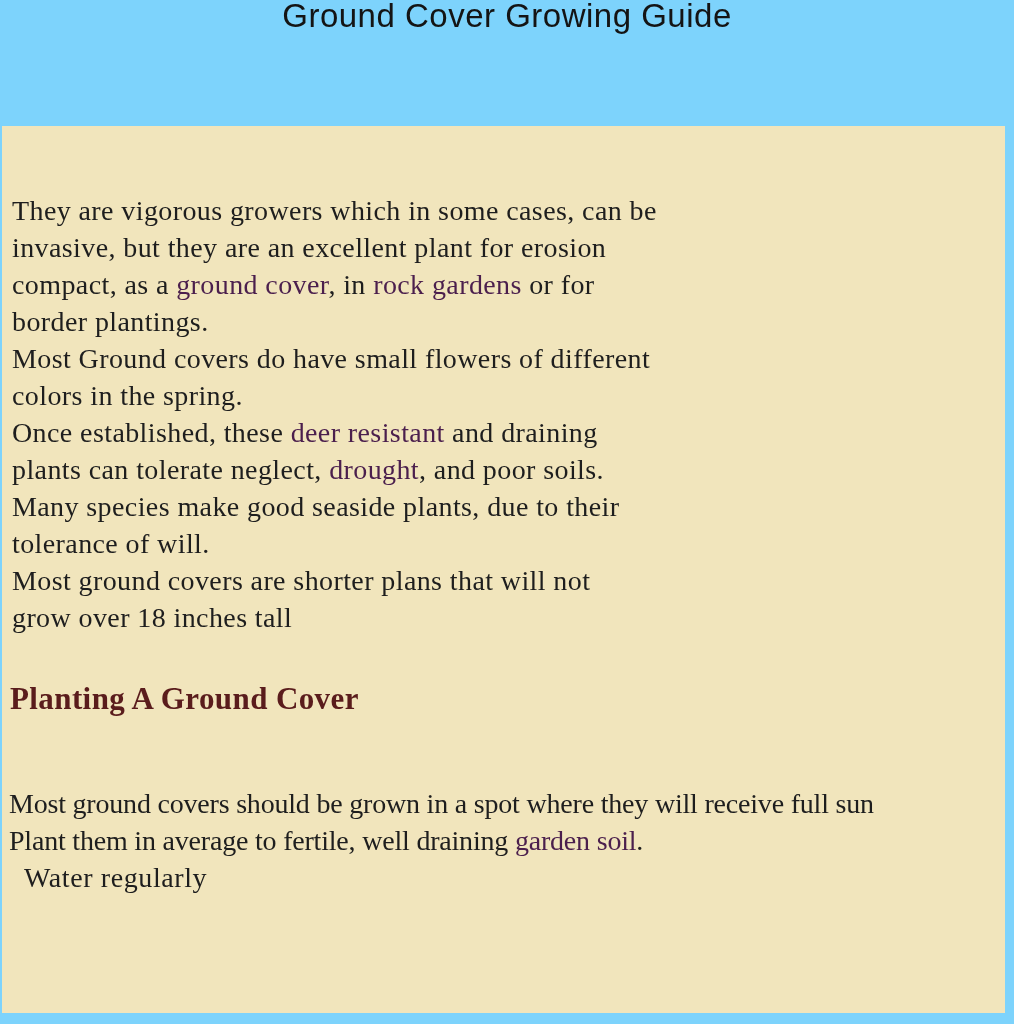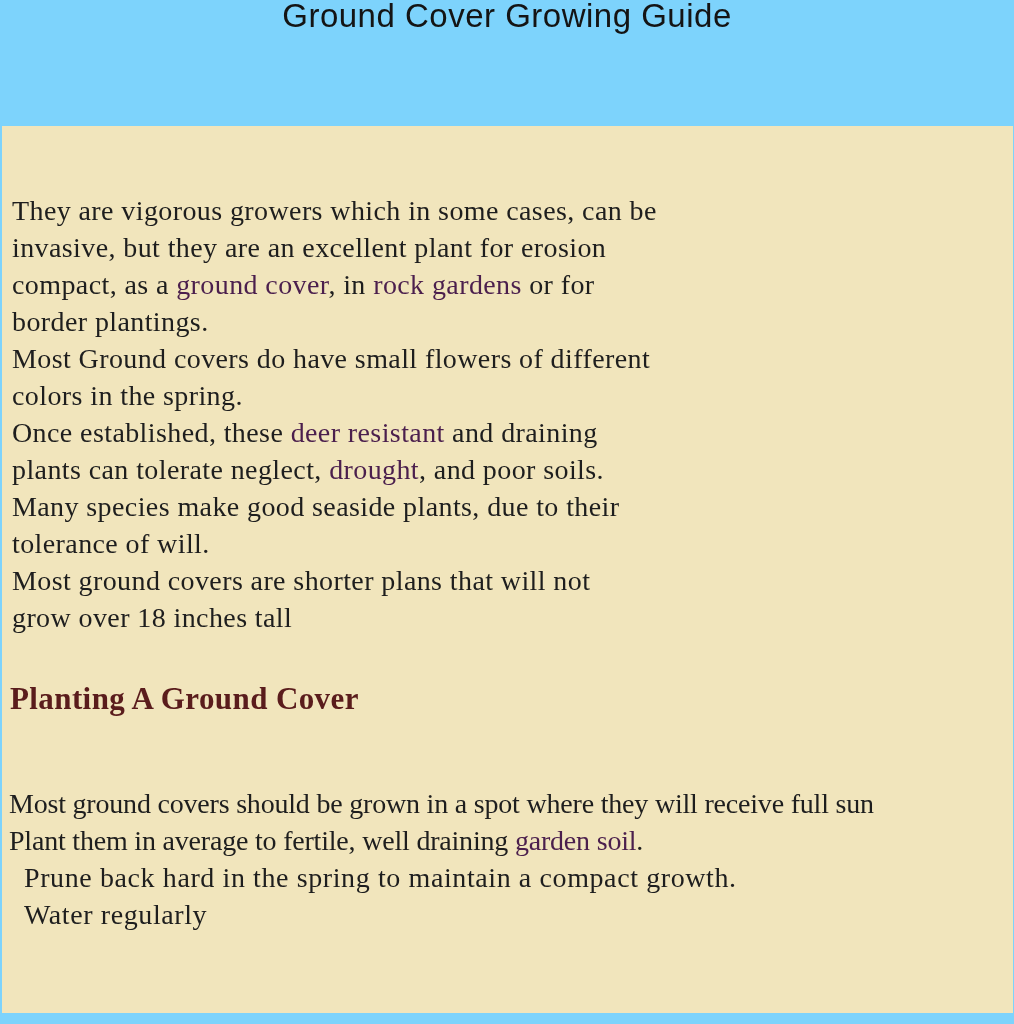--- a/index.html
+++ b/index.html
@@ -29,21 +29,20 @@
     letter-spacing: 0.5px;
     color: #141414;
   }
   .content-panel {
     position: absolute;
     left: 2px;
     top: 126px;
     width: 1003px;
     height: 887px;
     background: #f1e5bc;
-    padding-left: 8px;
   }
   .text-block {
     position: absolute;
     color: #1e1e1e;
   }
   .intro-block {
     left: 10px;
     top: 66px;
     font-size: 28px;
     line-height: 37px;
@@ -103,17 +102,16 @@
         <div class="text-line"><span>tolerance of will.</span></div>
         <div class="text-line"><span>Most ground covers are shorter plans that will not</span></div>
         <div class="text-line"><span>grow over 18 inches tall</span></div>
       </div>
 
     <h2 class="section-heading" style="color: rgb(90, 28, 28);">Planting A Ground Cover</h2>
 
     <div class="text-block planting-block" style="color: rgb(30, 30, 30);">
         <div class="text-line"><span>Most ground covers should be grown in a spot where they will receive full sun</span></div>
         <div class="text-line"><span>Plant them in average to fertile, well draining </span><a class="link" style="color: rgb(75, 31, 77);">garden soil</a><span>.</span></div>
-        <div class="text-line indent wide"><span>Prune back hard in the spring to maintain a compact growth.</span></div>
         <div class="text-line indent wide"><span>Water regularly</span></div>
       </div>
   </div>
 </div>
 
 </body></html>

